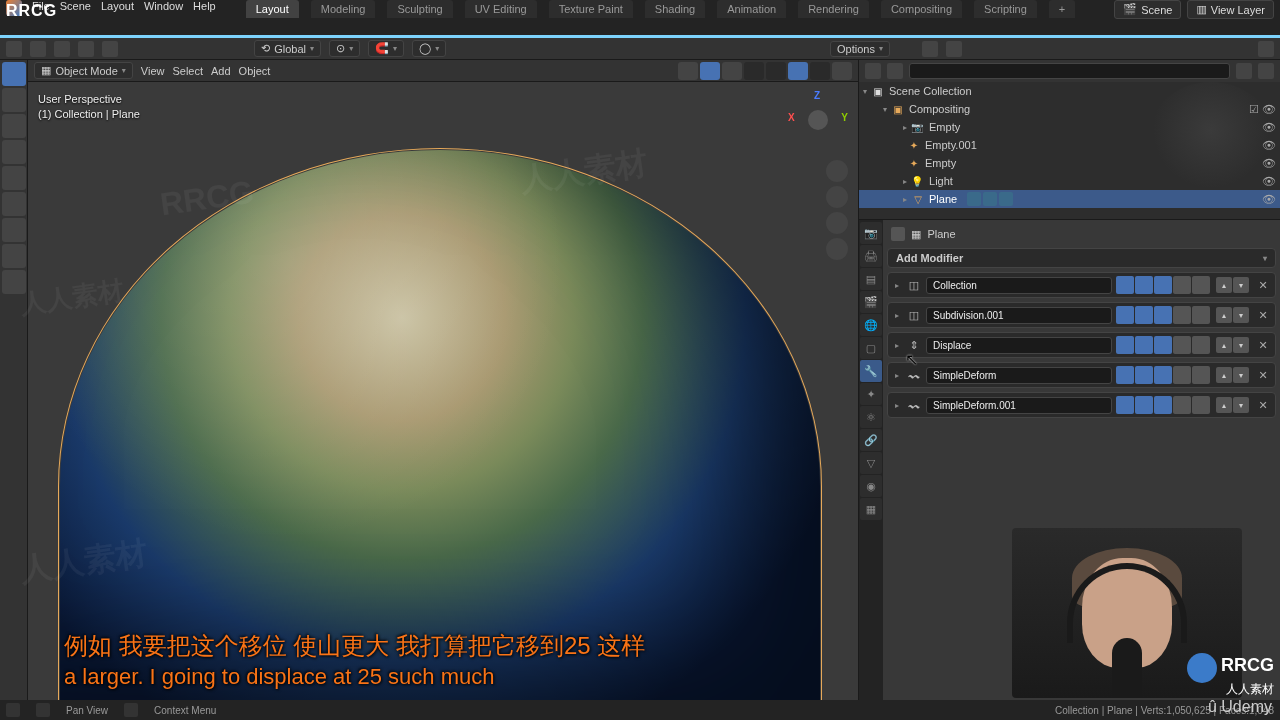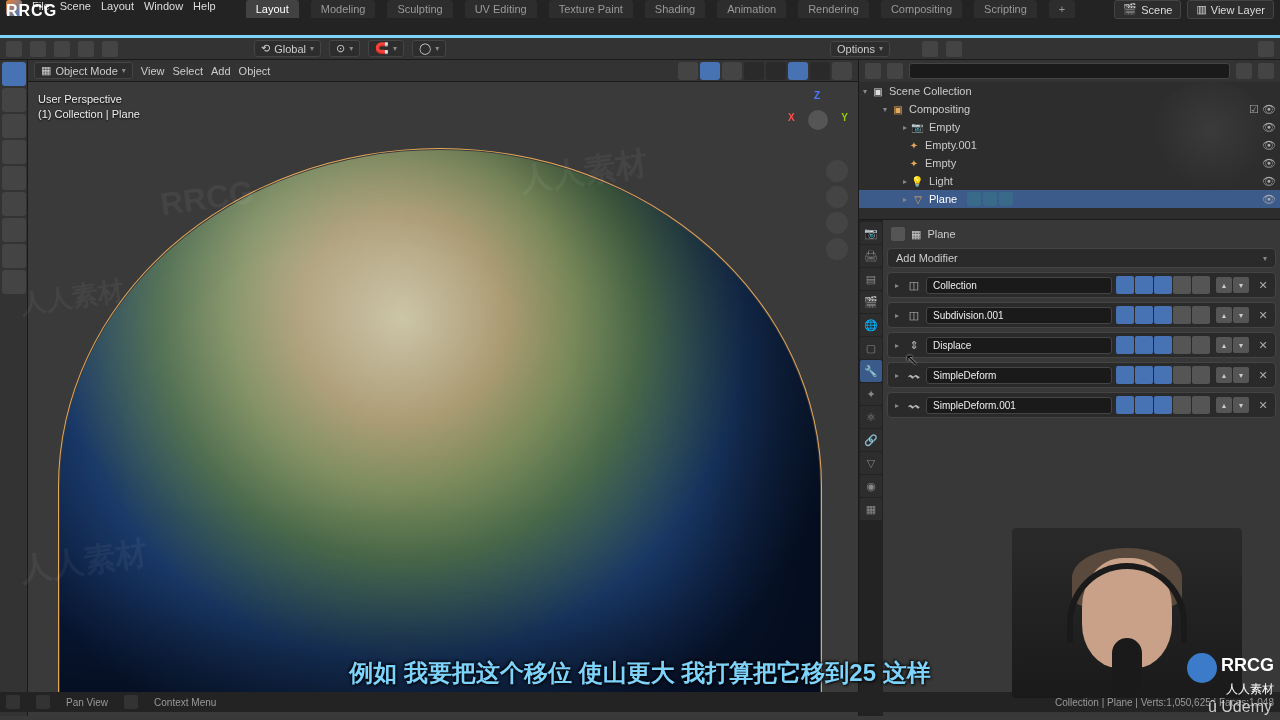--- a/index.html
+++ b/index.html
@@ -79,44 +79,44 @@
 .cat-art { position:absolute; right:4px; top:22px; width:130px; height:120px; opacity:0.15; background:radial-gradient(circle at 50% 40%, #888, transparent 60%); border-radius:50%; pointer-events:none; }
 
 
 .props { flex:1; display:flex; }
 .props-tabs { width:24px; background:#232323; display:flex; flex-direction:column; gap:1px; padding-top:2px; }
 .props-tabs .pt { width:22px; height:22px; margin:0 1px; background:#2d2d2d; border-radius:2px; display:flex; align-items:center; justify-content:center; font-size:11px; color:#888; }
 .props-tabs .pt.active { background:#3a5a8a; color:#fff; }
 .props-body { flex:1; background:#383838; padding:4px; display:flex; flex-direction:column; gap:4px; }
 .props-body .title { height:20px; display:flex; align-items:center; gap:6px; padding:0 4px; }
 .props-body .title .bi { width:14px; height:14px; background:#555; border-radius:2px; }
-.props-body .addmod { background:#2a2a2a; border:1px solid #444; border-radius:4px; padding:3px 8px; display:flex; align-items:center; }
+.props-body .addmod { background:#2a2a2a; border:1px solid #444; border-radius:4px; padding:3px 8px; display:flex; align-items:center;font-weight:bold; }
 .props-body .addmod .tri { margin-left:auto; font-size:8px; color:#888; }
 
 .modrow { background:#2a2a2a; border:1px solid #444; border-radius:4px; height:26px; display:flex; align-items:center; padding:0 4px; gap:4px; }
 .modrow .tri { color:#888; font-size:8px; width:10px; text-align:center; }
 .modrow .mi { width:16px; height:16px; display:flex; align-items:center; justify-content:center; color:#bbb; }
 .modrow .name { flex:1; background:#1a1a1a; border:1px solid #444; border-radius:3px; padding:2px 6px; color:#eee; font-size:10px; }
 .modrow .btns { display:flex; gap:1px; }
 .modrow .btns .b { width:18px; height:18px; background:#4772b3; border-radius:2px; }
 .modrow .btns .b.g { background:#555; }
 .modrow .ud { display:flex; gap:1px; margin:0 2px; }
 .modrow .ud .u { width:16px; height:16px; background:#555; border-radius:2px; font-size:8px; display:flex; align-items:center; justify-content:center; }
 .modrow .x { width:16px; height:16px; color:#aaa; display:flex; align-items:center; justify-content:center; }
 
 
 .cursor { position:absolute; left:905px; top:350px; font-size:16px; pointer-events:none; color:#000; text-shadow:0 0 2px #fff; z-index:50; }
 
 
-.statusbar { position:absolute; bottom:8px; left:0; right:0; height:20px; background:#232323; display:flex; align-items:center; padding:0 6px; gap:16px; color:#999; font-size:10px; }
+.statusbar { position:absolute; bottom:0; left:0; right:0; height:20px; background:#232323; display:flex; align-items:center; padding:0 6px; gap:16px; color:#999; font-size:10px; }
 .statusbar .sicon { width:14px; height:14px; background:#333; border-radius:2px; }
 .statusbar .r { margin-left:auto; }
 
 
-.subs { position:absolute; left:50%; bottom:30px; transform:translateX(-50%); text-align:center; color:#7dd3fc; font-size:22px; font-weight:700; text-shadow:1px 1px 3px #000, -1px -1px 3px #000; line-height:1.25; pointer-events:none; width:90%; }
+.subs { position:absolute; left:50%; bottom:30px; transform:translateX(-50%); color:#f97316; font-size:22px; font-weight:400; text-shadow:1px 1px 3px #000, -1px -1px 3px #000; line-height:1.25; pointer-events:none; width:90%; }
 .subs .zh { font-size:24px; margin-bottom:2px; }
 
 
 .webcam { position:absolute; right:38px; bottom:22px; width:230px; height:170px; background:linear-gradient(#2a2a2a,#1a1a1a); border-radius:4px; overflow:hidden; }
 .webcam .face { position:absolute; left:70px; top:30px; width:90px; height:110px; background:#c9a188; border-radius:45% 45% 40% 40%; }
 .webcam .hair { position:absolute; left:60px; top:20px; width:110px; height:60px; background:#5a4a3e; border-radius:50% 50% 20% 20%; }
 .webcam .headset { position:absolute; left:55px; top:35px; width:120px; height:80px; border:6px solid #1a1a1a; border-bottom:none; border-radius:60px 60px 0 0; }
 .webcam .mic { position:absolute; left:100px; bottom:0; width:30px; height:60px; background:#1a1a1a; border-radius:15px 15px 0 0; }
 
 
@@ -454,19 +454,20 @@
 
 <div class="webcam">
   <div class="hair"></div>
   <div class="face"></div>
   <div class="headset"></div>
   <div class="mic"></div>
 </div>
 
 <div class="subs">
   <div class="zh">例如 我要把这个移位 使山更大 我打算把它移到25 这样</div>
+  <div>a larger. I going to displace at 25 such much</div>
 </div>
 
 <div class="rrcg-br">
   <span class="logo2"></span><span style="font-size:18px; font-weight:bold">RRCG</span><br>
   <span>人人素材</span>
 </div>
 <div class="udemy"><span>û </span><span>Udemy</span></div>
 
 </body></html>

